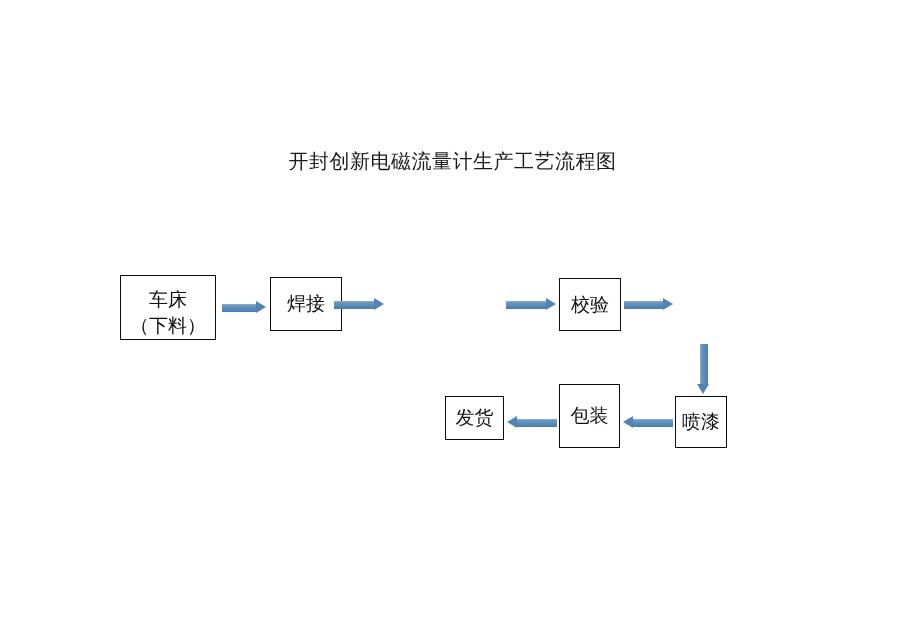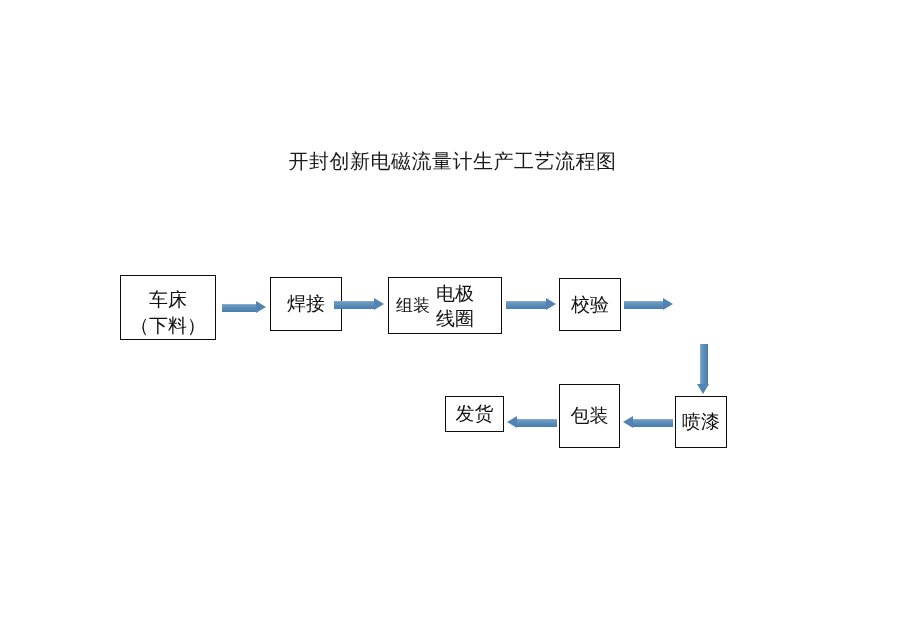--- a/index.html
+++ b/index.html
@@ -144,25 +144,20 @@
 
   <div class="node" style="left:270px; top:277px; width:72px; height:54px;">
     <span>焊接</span>
   </div>
 
   <div class="arrow-h right" style="left:334px; top:300px; width:50px;">
     <span class="shaft"></span>
     <span class="head"></span>
   </div>
 
-  <div class="node split" style="left:388px; top:277px; width:114px; height:57px;">
-    <span class="sub-left">组装</span>
-    <span class="sub-right">电极
-线圈</span>
-  </div>
 
   <div class="arrow-h right" style="left:506px; top:300px; width:50px;">
     <span class="shaft"></span>
     <span class="head"></span>
   </div>
 
   <div class="node" style="left:559px; top:278px; width:62px; height:53px;">
     <span>校验</span>
   </div>
 
@@ -188,17 +183,17 @@
 
   <div class="node" style="left:559px; top:384px; width:61px; height:64px;">
     <span>包装</span>
   </div>
 
   <div class="arrow-h left" style="left:507px; top:418px; width:50px;">
     <span class="shaft"></span>
     <span class="head"></span>
   </div>
 
-  <div class="node" style="left:445px; top:396px; width:59px; height:36px;">
+  <div class="node" style="left:445px; top:396px; width:59px; height:44px;">
     <span>发货</span>
   </div>
 
 </div>
 
 </body></html>

